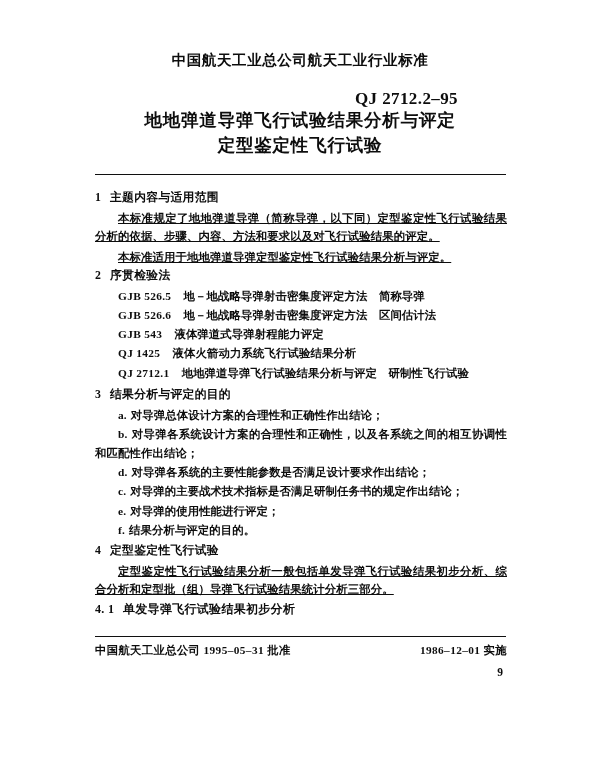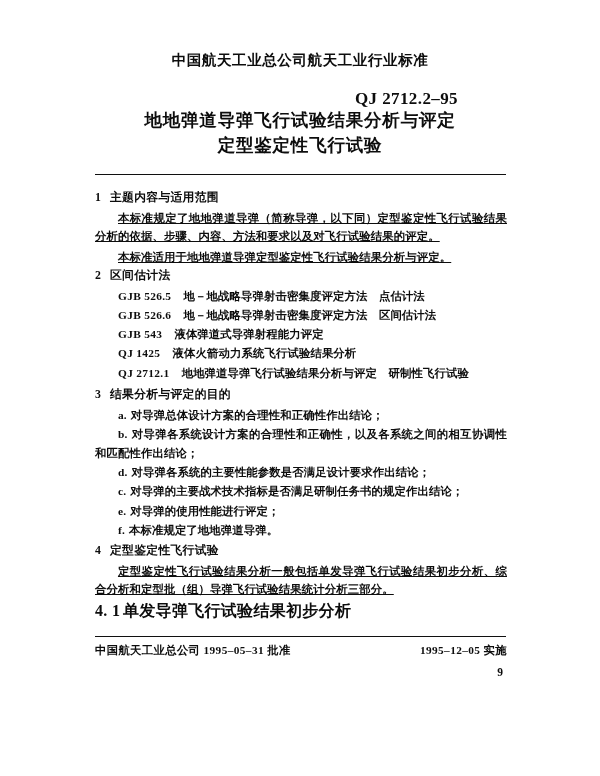--- a/index.html
+++ b/index.html
@@ -148,21 +148,21 @@
     letter-spacing: 0.1px;
     text-align: justify;
     margin-bottom: 1px;
   }
   .items .lbl {
     font-family: "Liberation Serif", "DejaVu Serif", serif;
     font-weight: bold;
   }
 
   .h2 {
-    font-size: 16px;
+    font-size: 12px;
     font-weight: bold;
     letter-spacing: 0.3px;
     margin: 3px 0 0 0;
     white-space: nowrap;
   }
   .h2 .num {
     display: inline-block;
     width: 28px;
     font-family: "Liberation Serif", "DejaVu Serif", serif;
   }
@@ -212,47 +212,47 @@
   </div>
 
   <div class="rule-top"></div>
 
   <div class="body">
 
     <div class="h1"><span class="num">1</span><span>主题内容与适用范围</span></div>
     <p class="para tight">本标准规定了地地弹道导弹（简称导弹，以下同）定型鉴定性飞行试验结果分析的依据、步骤、内容、方法和要求以及对飞行试验结果的评定。</p>
     <p class="para">本标准适用于地地弹道导弹定型鉴定性飞行试验结果分析与评定。</p>
 
-    <div class="h1"><span class="num">2</span><span>区间估计法</span></div>
+    <div class="h1"><span class="num">2</span><span>序贯检验法</span></div>
     <ul class="reflist">
-      <li><span class="code">GJB 526.5</span>&nbsp;&nbsp;&nbsp;<span>地－地战略导弹射击密集度评定方法　点估计法</span></li>
+      <li><span class="code">GJB 526.5</span>&nbsp;&nbsp;&nbsp;<span>地－地战略导弹射击密集度评定方法　简称导弹</span></li>
       <li><span class="code">GJB 526.6</span>&nbsp;&nbsp;&nbsp;<span>地－地战略导弹射击密集度评定方法　区间估计法</span></li>
       <li><span class="code">GJB 543</span>&nbsp;&nbsp;&nbsp;<span>液体弹道式导弹射程能力评定</span></li>
       <li><span class="code">QJ 1425</span>&nbsp;&nbsp;&nbsp;<span>液体火箭动力系统飞行试验结果分析</span></li>
       <li><span class="code">QJ 2712.1</span>&nbsp;&nbsp;&nbsp;<span>地地弹道导弹飞行试验结果分析与评定　研制性飞行试验</span></li>
     </ul>
 
     <div class="h1"><span class="num">3</span><span>结果分析与评定的目的</span></div>
     <ul class="items">
       <li><span class="lbl">a.</span> <span>对导弹总体设计方案的合理性和正确性作出结论；</span></li>
       <li><span class="lbl">b.</span> <span>对导弹各系统设计方案的合理性和正确性，以及各系统之间的相互协调性和匹配性作出结论；</span></li>
       <li><span class="lbl">d.</span> <span>对导弹各系统的主要性能参数是否满足设计要求作出结论；</span></li>
       <li><span class="lbl">c.</span> <span>对导弹的主要战术技术指标是否满足研制任务书的规定作出结论；</span></li>
       <li><span class="lbl">e.</span> <span>对导弹的使用性能进行评定；</span></li>
-      <li><span class="lbl">f.</span> <span>本标准规定了地地弹道导弹。</span></li>
+      <li><span class="lbl">f.</span> <span>结果分析与评定的目的。</span></li>
     </ul>
 
     <div class="h1"><span class="num">4</span><span>定型鉴定性飞行试验</span></div>
     <p class="para">定型鉴定性飞行试验结果分析一般包括单发导弹飞行试验结果初步分析、综合分析和定型批（组）导弹飞行试验结果统计分析三部分。</p>
     <div class="h2"><span class="num">4. 1</span><span>单发导弹飞行试验结果初步分析</span></div>
 
   </div>
 
   <div class="rule-bottom"></div>
 
   <div class="footer">
     <span class="date">中国航天工业总公司  1995–05–31  批准</span>
-    <span class="date">1995–12–05 实施</span>
+    <span class="date">1986–12–01 实施</span>
   </div>
 
   <div class="page-number">9</div>
 
 </div>
 
 </body></html>

